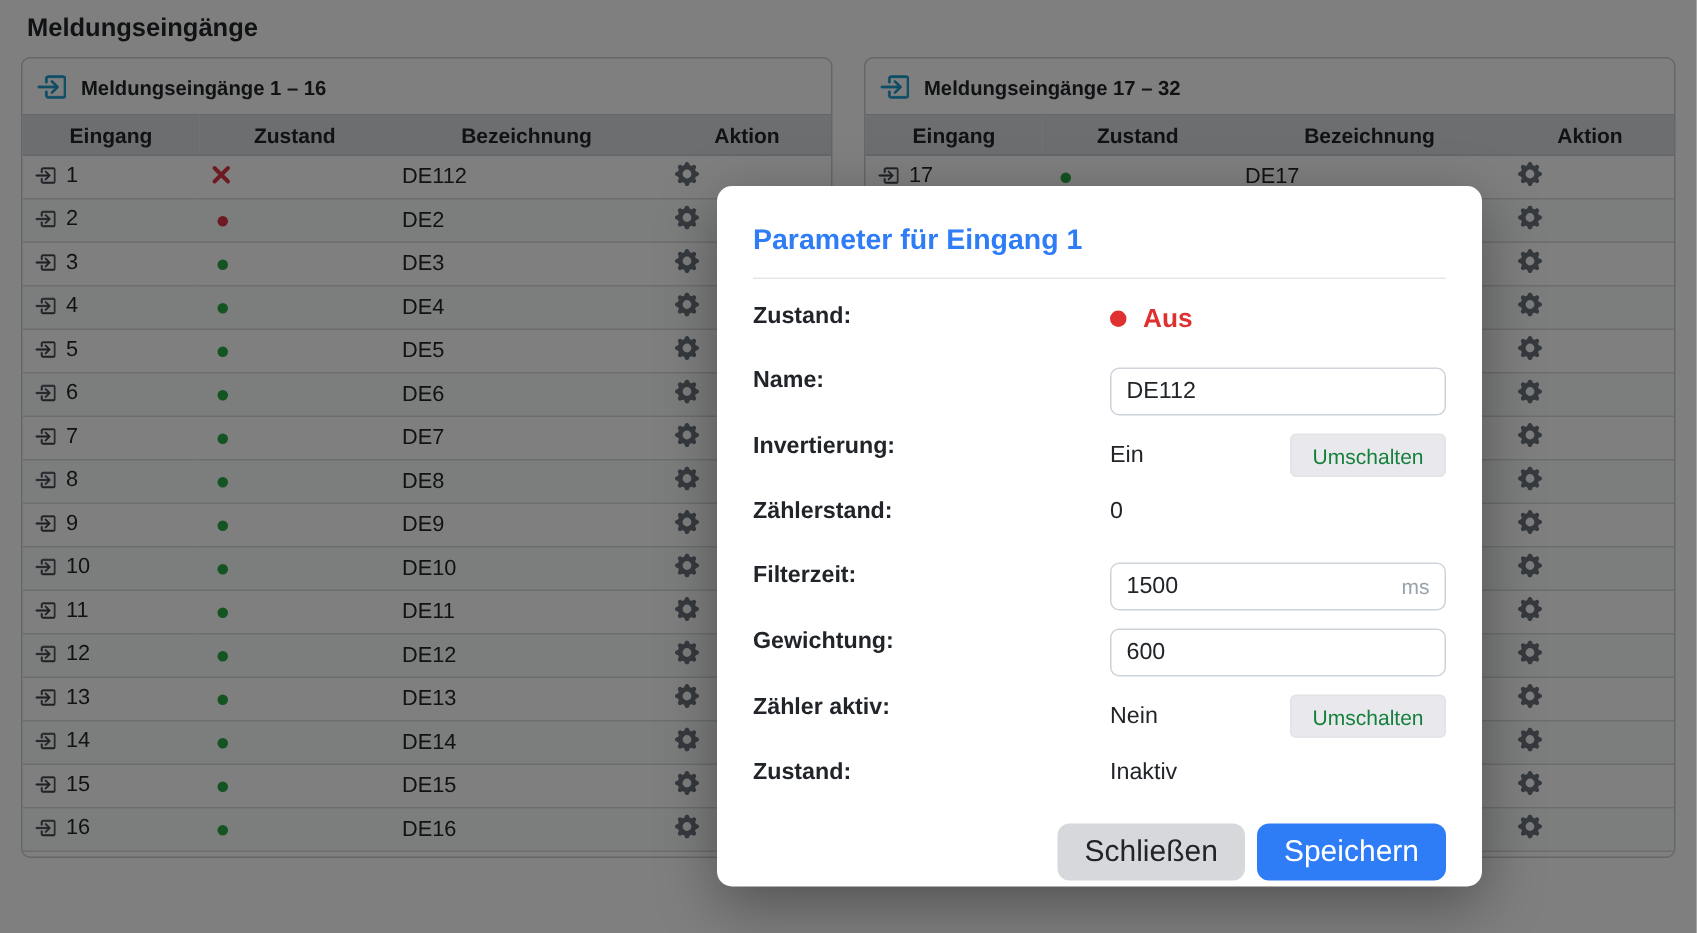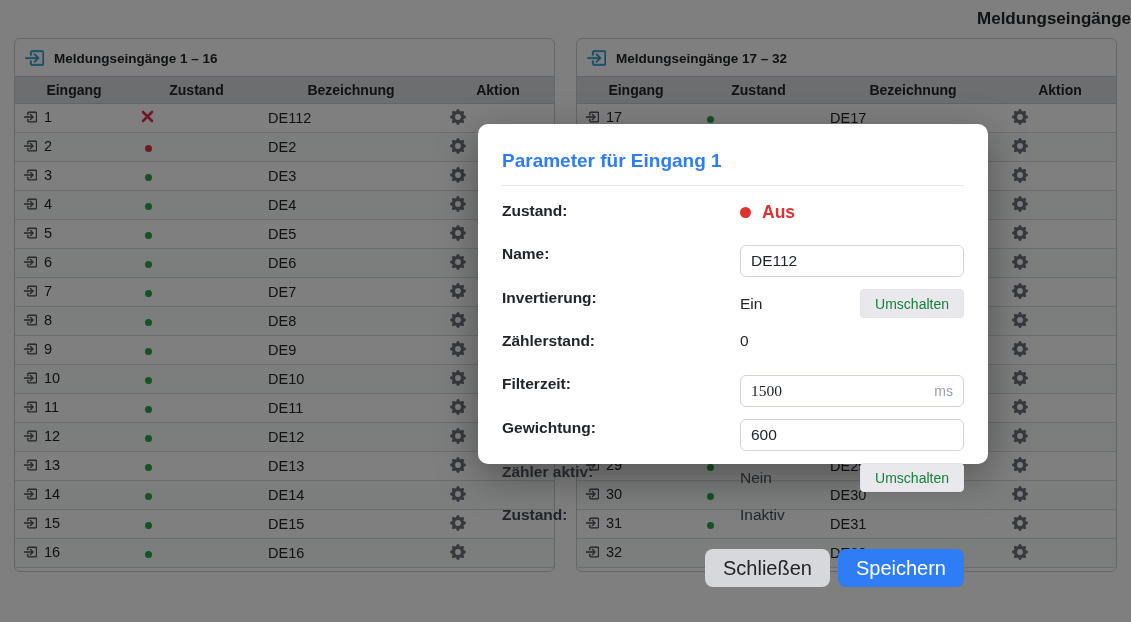--- a/index.html
+++ b/index.html
@@ -6,21 +6,21 @@
     --accent:#2e7cf6; --state-red:#e03131; --red:#dc3545; --green:#28a745;
     --icon-blue:#1f9bcf; --gear:#6c757d;
   }
   *{box-sizing:border-box;}
   html,body{margin:0;padding:0;}
   body{
     width:1131px;height:622px;position:relative;overflow:hidden;background:#fff;
     font-family:"Liberation Sans","DejaVu Sans",sans-serif;color:#212529;
   }
   .page{position:absolute;inset:0;z-index:0;}
-  .page-title{font-size:17px;font-weight:bold;margin:9px 0 9px 18px;text-align:right;}
+  .page-title{font-size:17px;font-weight:bold;margin:9px 0 9px 18px;}
   .cards{display:flex;gap:21px;margin:0 14px;}
   .card{flex:1;border:1px solid #c9ced3;border-radius:6px;background:#fff;overflow:hidden;}
   .card-header{display:flex;align-items:center;gap:10px;padding:9px 9px 8px;}
   .card-icon{width:20px;height:20px;color:var(--icon-blue);display:inline-flex;flex-shrink:0;}
   .card-icon svg{width:100%;height:100%;}
   .card-title{font-size:13.5px;font-weight:bold;}
   table{width:100%;border-collapse:collapse;table-layout:fixed;margin-bottom:3px;}
   th{background:#d9dce0;text-align:center;font-size:14px;font-weight:bold;
      padding:5px 8px;border-top:1px solid #c6cbd0;border-bottom:1px solid #c6cbd0;}
   td{font-size:14.5px;padding:3px 8px;border-bottom:1px solid #d8dbde;height:29px;vertical-align:middle;}
@@ -32,36 +32,36 @@
   .dot-green{background:var(--green);}
   .dot-red{background:var(--red);}
   .x-mark{display:inline-flex;width:13px;height:13px;color:var(--red);}
   .x-mark svg{width:100%;height:100%;}
   .gear{display:inline-flex;width:16px;height:16px;color:var(--gear);cursor:pointer;}
   .gear svg{width:100%;height:100%;}
 
   .backdrop{position:absolute;inset:0;background:rgba(0,0,0,0.5);z-index:10;}
 
   .modal{
-    position:absolute;left:478px;top:124px;width:510px;height:340px;z-index:20;
+    position:absolute;left:478px;top:124px;width:510px;height:467px;z-index:20;
     background:#fff;border-radius:10px;padding:22px 24px;
     box-shadow:0 12px 40px rgba(0,0,0,0.35);
     display:flex;flex-direction:column;
   }
   .modal-title{color:var(--accent);font-size:19px;font-weight:bold;margin:4px 0 13px;}
   .modal-divider{border-bottom:1px solid #e4e7ea;margin:0 0 16px;}
   .field-row{display:flex;align-items:flex-start;min-height:31px;margin-bottom:12px;}
   .field-label{width:238px;font-size:15.5px;font-weight:bold;flex-shrink:0;}
   .field-value{flex:1;display:flex;align-items:center;font-size:15.5px;}
   .state-dot{width:11px;height:11px;border-radius:50%;background:var(--state-red);margin-right:11px;flex-shrink:0;}
   .state-text{color:var(--state-red);font-weight:bold;font-size:17.5px;}
   .text-input{width:100%;height:32px;border:1px solid #ced4da;border-radius:6px;
     padding:0 10px;font-size:15.5px;font-family:inherit;color:#212529;background:#fff;}
   .input-wrap{position:relative;width:100%;display:flex;}
-  .input-wrap .text-input{padding-right:40px;font-family:Liberation Serif, serif;}
+  .input-wrap .text-input{padding-right:40px;}
   .suffix{position:absolute;right:11px;top:50%;transform:translateY(-50%);color:#99a1a8;font-size:14px;}
   .toggle-btn{margin-left:auto;height:29px;padding:0 14px;background:#e9e9ed;
     border:1px solid #e2e2e7;border-radius:4px;font-size:14px;font-family:inherit;color:#15803d;cursor:pointer;}
   .modal-footer{display:flex;justify-content:flex-end;gap:8px;margin-top:auto;}
   .btn{height:38px;padding:0 18px;border:none;border-radius:8px;font-size:20px;font-family:inherit;cursor:pointer;}
   .btn-close{background:#d6d8db;color:#212529;}
   .btn-save{background:var(--accent);color:#ffffff;}
 </style>
 </head>
 <body>

